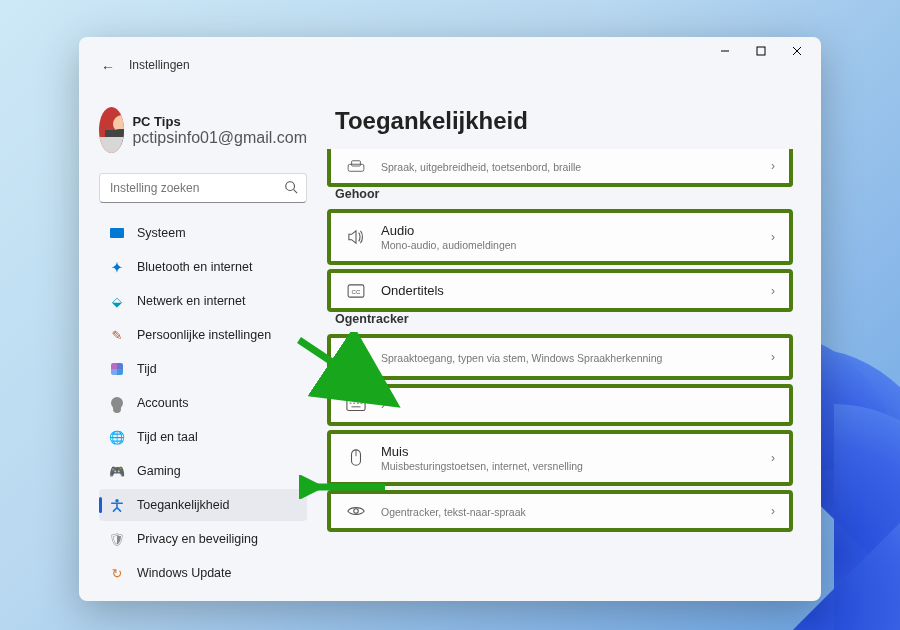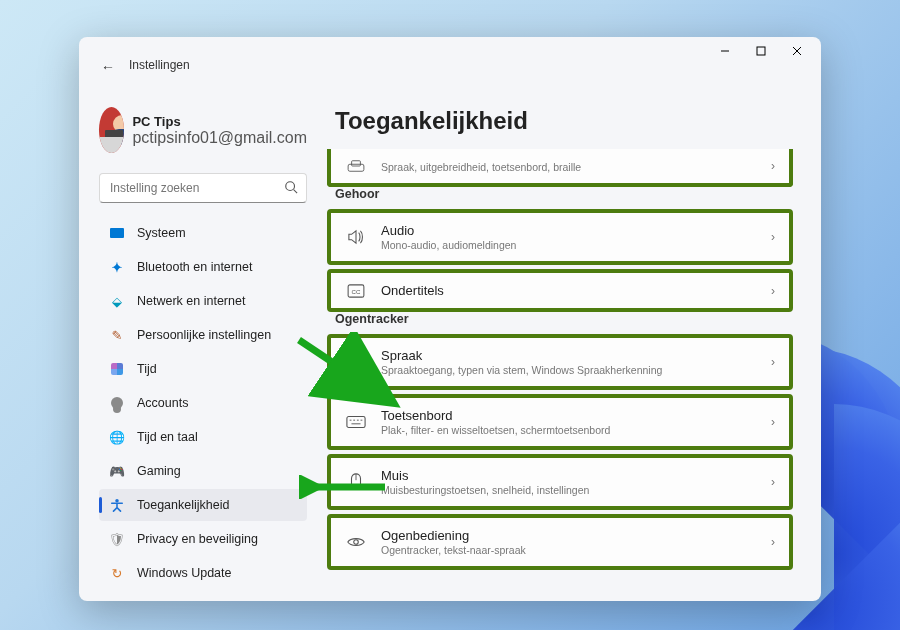--- a/index.html
+++ b/index.html
@@ -253,64 +253,58 @@
       <div class="section-label">Ogentracker</div>
       <div class="card-col">
         <div class="card">
           <span class="card-icon">
             <svg width="14" height="18" viewBox="0 0 14 20">
                 <rect x="4" y="1" width="6" height="10" rx="3" fill="none" stroke="#555" stroke-width="1.2"></rect>
                 <path d="M2 9a5 5 0 0 0 10 0 M7 14v4 M4 18h6" fill="none" stroke="#555" stroke-width="1.2"></path>
               </svg>
           </span>
           <div class="card-text">
-            <div class="card-title">Spraak</div>
             <div class="card-sub">Spraaktoegang, typen via stem, Windows Spraakherkenning</div>
           </div>
           <span class="chev">›</span>
         </div>
         <div class="card">
           <span class="card-icon">
             <svg width="20" height="14" viewBox="0 0 22 14">
                 <rect x="1" y="1" width="20" height="12" rx="2" fill="none" stroke="#555" stroke-width="1.2"></rect>
                 <line x1="4" y1="5" x2="6" y2="5" stroke="#555"></line>
                 <line x1="8" y1="5" x2="10" y2="5" stroke="#555"></line>
                 <line x1="12" y1="5" x2="14" y2="5" stroke="#555"></line>
                 <line x1="16" y1="5" x2="18" y2="5" stroke="#555"></line>
                 <line x1="6" y1="9" x2="16" y2="9" stroke="#555"></line>
               </svg>
           </span>
-          <div class="card-text">
-            <div class="card-title">Toetsenbord</div>
-            <div class="card-sub">Plak-, filter- en wisseltoetsen, schermtoetsenbord</div>
-          </div>
           <span class="chev">›</span>
         </div>
         <div class="card">
           <span class="card-icon">
             <svg width="14" height="18" viewBox="0 0 14 20">
                 <rect x="2" y="1" width="10" height="17" rx="5" fill="none" stroke="#555" stroke-width="1.2"></rect>
                 <line x1="7" y1="1" x2="7" y2="8" stroke="#555"></line>
               </svg>
           </span>
           <div class="card-text">
             <div class="card-title">Muis</div>
-            <div class="card-sub">Muisbesturingstoetsen, snelheid, instellingen</div>
+            <div class="card-sub">Muisbesturingstoetsen, internet, versnelling</div>
           </div>
           <span class="chev">›</span>
         </div>
         <div class="card">
           <span class="card-icon">
             <svg width="20" height="14" viewBox="0 0 22 14">
                 <path d="M2 7c3-5 15-5 18 0-3 5-15 5-18 0z" fill="none" stroke="#555" stroke-width="1.2"></path>
                 <circle cx="11" cy="7" r="2.5" fill="none" stroke="#555" stroke-width="1.2"></circle>
               </svg>
           </span>
           <div class="card-text">
-            <div class="card-title">Ogenbediening</div>
             <div class="card-sub">Ogentracker, tekst-naar-spraak</div>
           </div>
           <span class="chev">›</span>
         </div>
       </div>
     </div>
   </div>
 
   <svg class="ann-arrow" style="left:220px; top:438px;" width="90" height="24">
     <defs>

